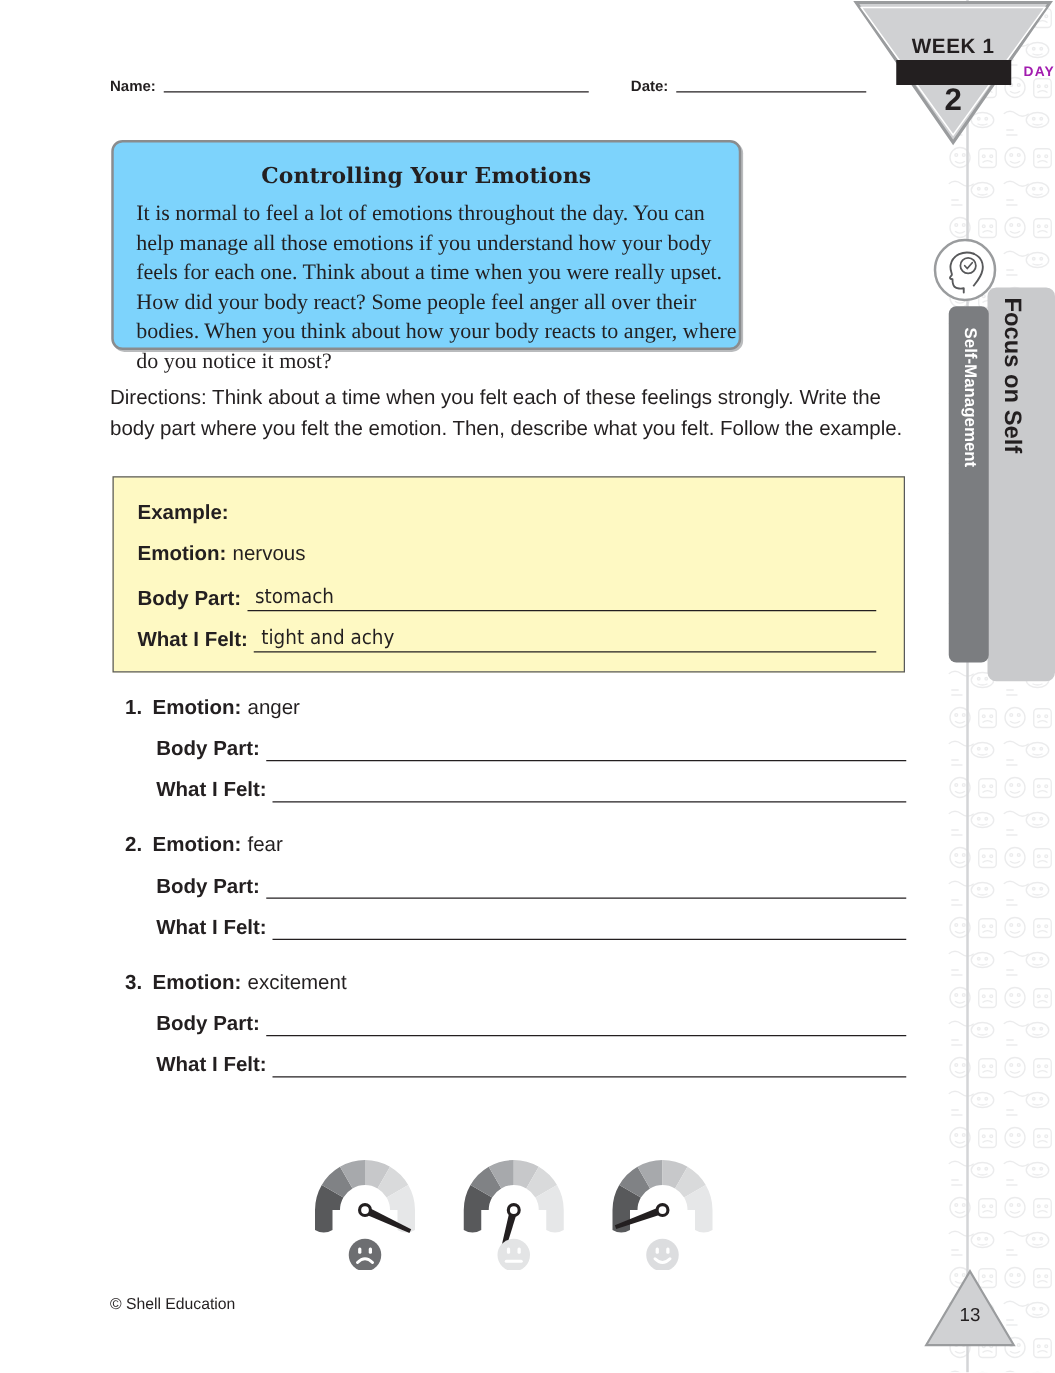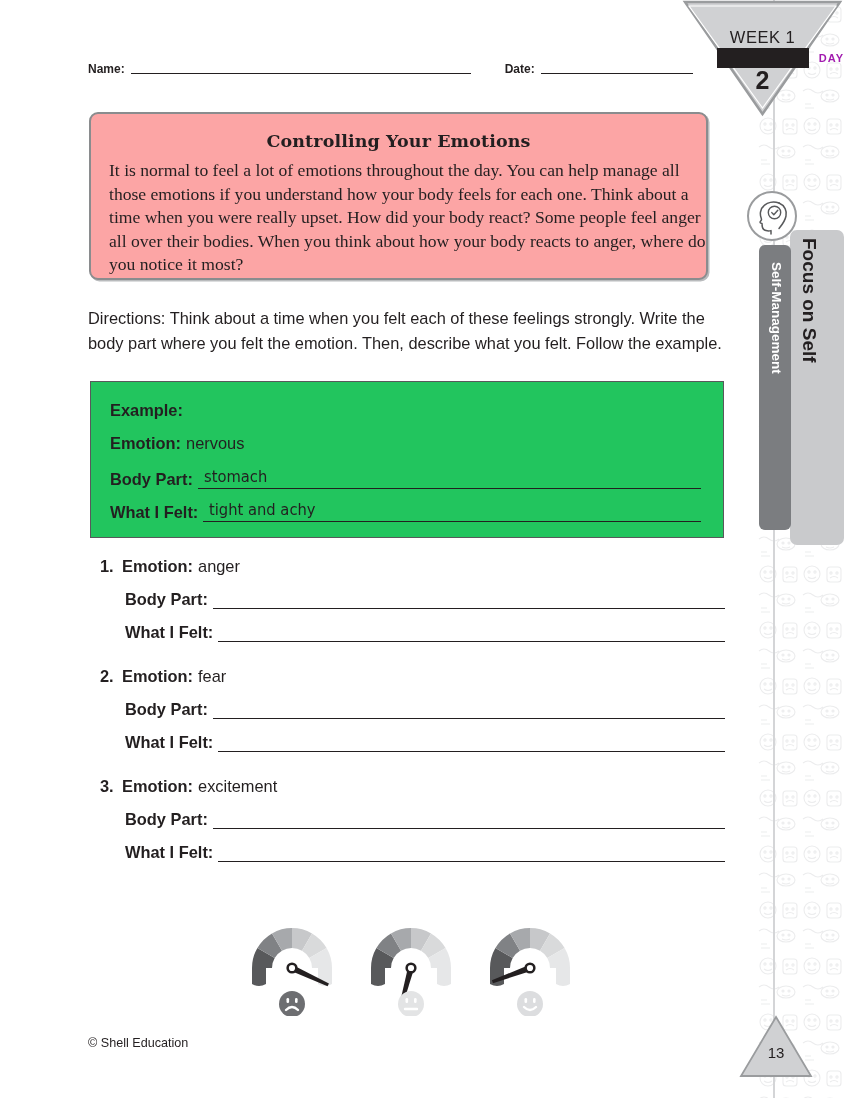--- a/index.html
+++ b/index.html
@@ -33,21 +33,21 @@
     z-index: 6;
   }
   .week-badge .wb-text {
     position: absolute;
     top: 0; left: 0; width: 163px; height: 118px;
     pointer-events: none;
   }
   .wb-week {
     position: absolute; top: 28px; left: 0; width: 163px;
     text-align: center;
-    font-weight: normal; font-size: 16.5px; letter-spacing: 0.5px;
+    font-weight: bold; font-size: 16.5px; letter-spacing: 0.5px;
     color: #231f20;
   }
   .wb-daybar {
     position: absolute; top: 48px; left: 36px;
     width: 92px; height: 20px;
     background: #231f20;
     transform: skewX(0deg);
   }
   .wb-day {
     position: absolute; top: 48px; left: 0; width: 163px;
@@ -83,22 +83,22 @@
     margin-bottom: 2px;
   }
   .nd-rule.name { width: 340px; margin-left: 6px; }
   .nd-rule.date { width: 152px; margin-left: 6px; }
   .nd-gap { width: 34px; }
 
   
   .passage-box {
     position: absolute;
     top: 112px; left: 89px;
-    width: 619px; height: 168px;
-    background: #fca5a5;
+    width: 504px; height: 168px;
+    background: #7dd3fc;
     border: 2.5px solid #8a8c8e;
     border-radius: 9px;
     box-shadow: 1.5px 1.5px 0 #b9bbbd;
     z-index: 3;
   }
   .passage-title {
     text-align: center;
     font-family: "DejaVu Serif", serif;
     font-weight: bold;
     font-size: 17.5px;
@@ -125,21 +125,21 @@
     z-index: 3;
   }
   .directions b { font-weight: normal; }
 
   
   .example-box {
     position: absolute;
     top: 381px; left: 90px;
     width: 634px; height: 157px;
     border: 1.8px solid #58595b;
-    background: #22c55e;
+    background: #fef9c3;
     z-index: 3;
   }
   .ex-row {
     display: flex;
     align-items: flex-end;
     padding-left: 19px;
     padding-right: 22px;
   }
   .ex-title { font-weight: bold; font-size: 16.4px; padding-top: 19px; }
   .ex-emotion { font-size: 16.4px; padding-top: 14px; }

